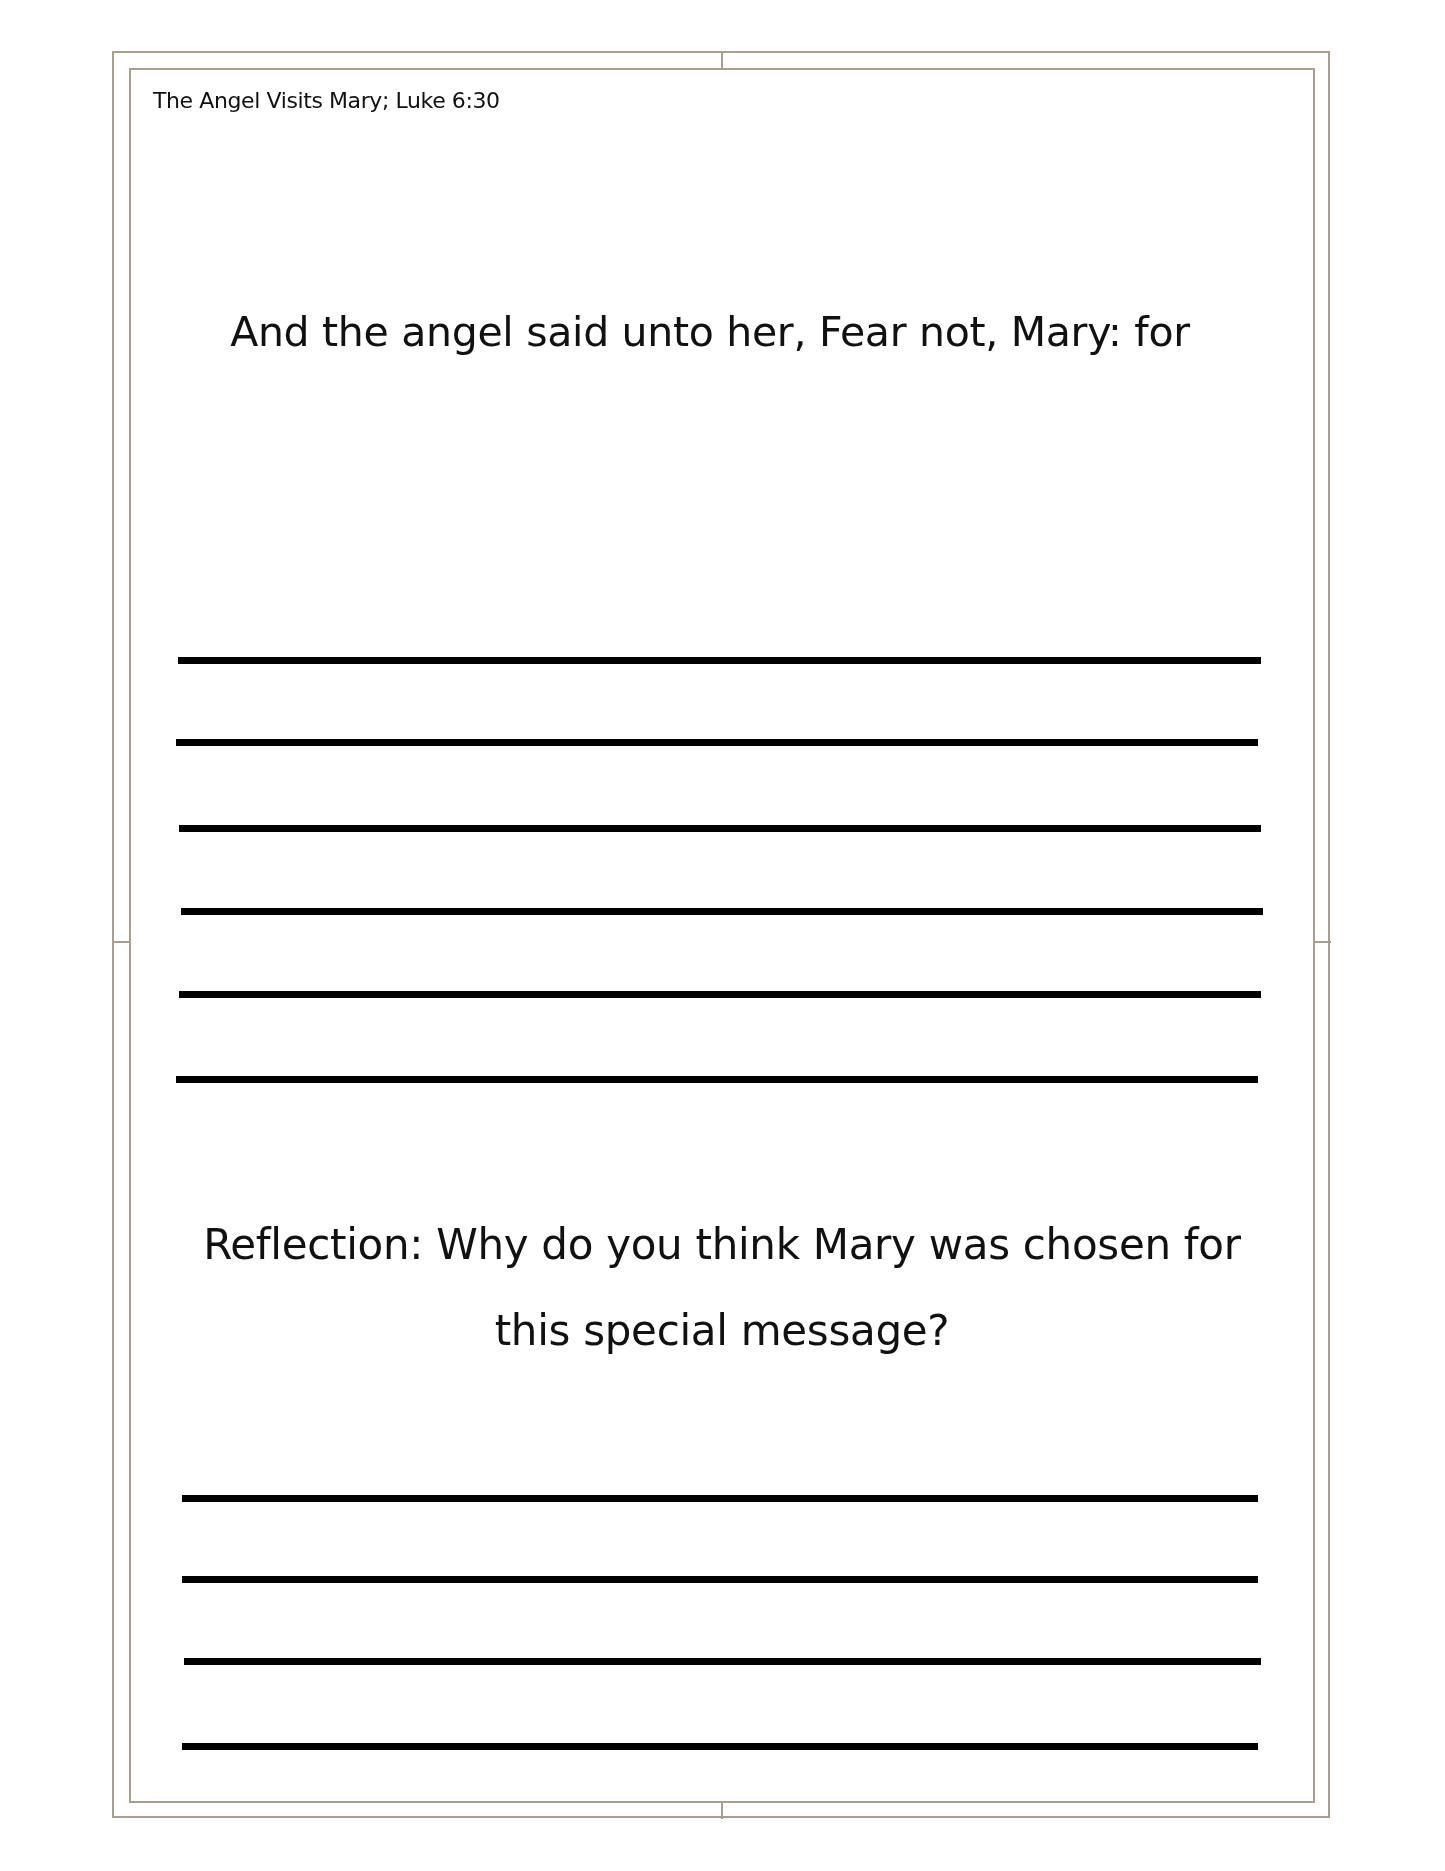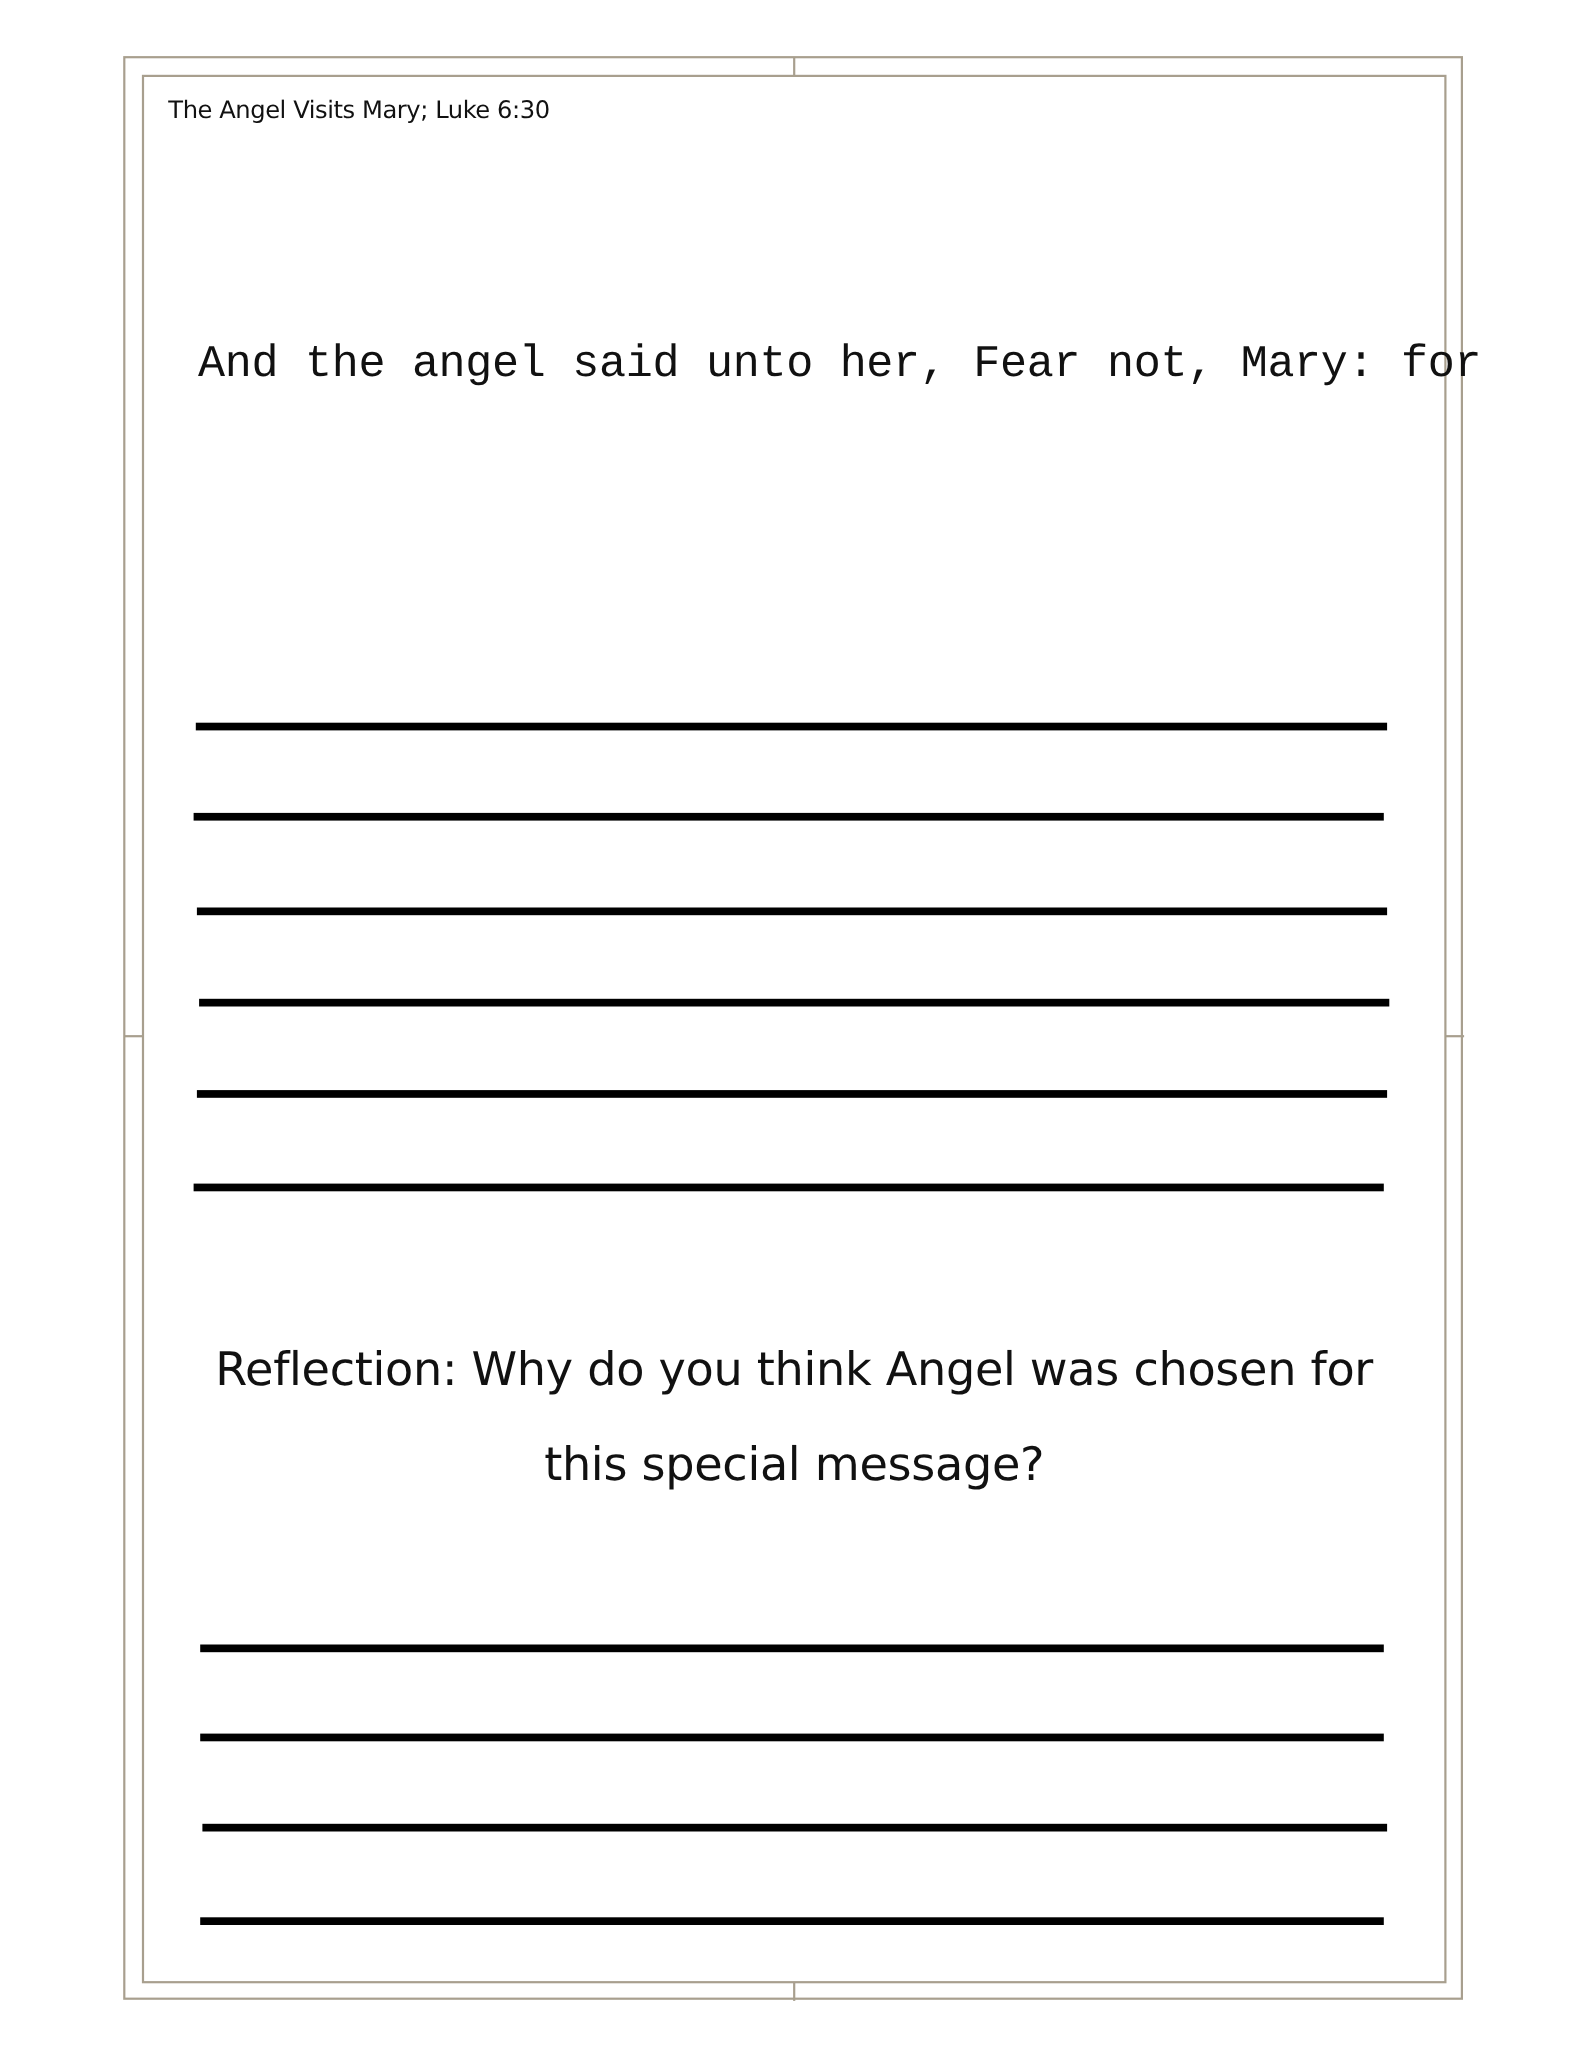--- a/index.html
+++ b/index.html
@@ -56,21 +56,21 @@
     .verse {
       position: absolute;
       left: 180px;
       width: 1060px;
       text-align: center;
       font-size: 41px;
       line-height: 77px;
       letter-spacing: -0.3px;
       top: 294px;
     }
-    .verse .line { display: block; white-space: nowrap; font-family: Liberation Mono, monospace; }
+    .verse .line { display: block; white-space: nowrap; }
 
     .reflection {
       position: absolute;
       left: 180px;
       width: 1084px;
       text-align: center;
       font-size: 42px;
       line-height: 86px;
       letter-spacing: -0.3px;
       top: 1202px;
@@ -100,20 +100,20 @@
 </div>
 
 <div class="write-line" style="left:178px; top:657px; width:1083px;"></div>
 <div class="write-line" style="left:176px; top:739px; width:1082px;"></div>
 <div class="write-line" style="left:179px; top:825px; width:1082px;"></div>
 <div class="write-line" style="left:181px; top:908px; width:1082px;"></div>
 <div class="write-line" style="left:179px; top:991px; width:1082px;"></div>
 <div class="write-line" style="left:176px; top:1076px; width:1082px;"></div>
 
 <div class="reflection">
-  <span class="line">Reflection: Why do you think Angel was chosen for</span>
+  <span class="line">Reflection: Why do you think Mary was chosen for</span>
   <span class="line">this special message?</span>
 </div>
 
 <div class="write-line" style="left:182px; top:1495px; width:1076px;"></div>
 <div class="write-line" style="left:182px; top:1576px; width:1076px;"></div>
 <div class="write-line" style="left:184px; top:1658px; width:1077px;"></div>
 <div class="write-line" style="left:182px; top:1743px; width:1076px;"></div>
 
 </body></html>

